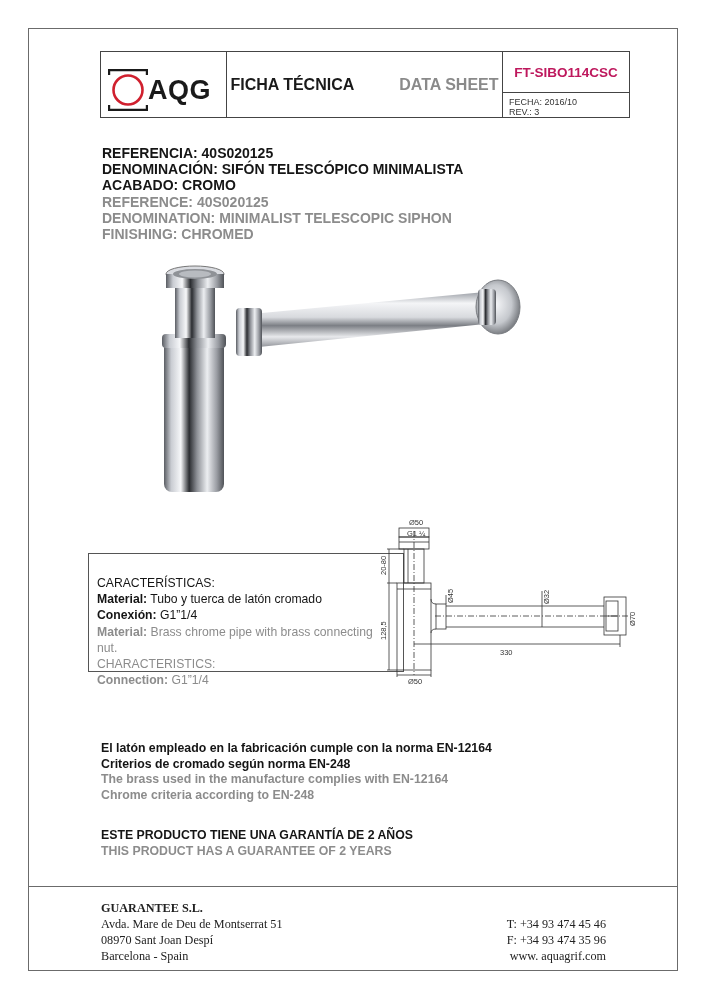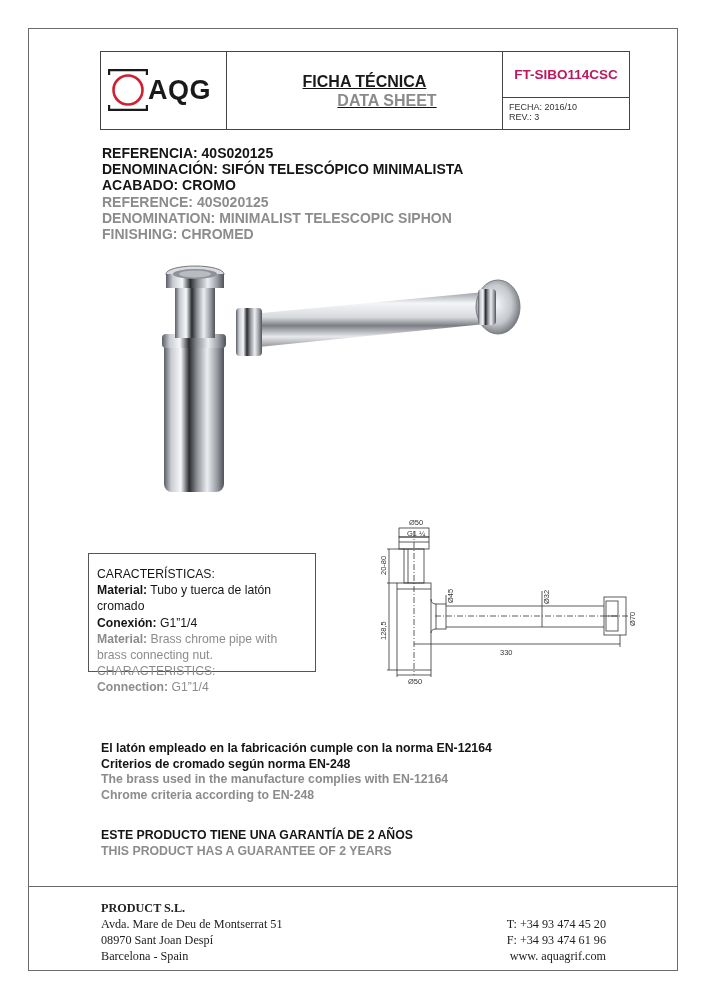--- a/index.html
+++ b/index.html
@@ -1,38 +1,38 @@
 <!DOCTYPE html>
 <html><head>
 <meta charset="utf-8">
 <style>
   html, body { margin:0; padding:0; background:#ffffff; }
   body { width:706px; height:1000px; position:relative; overflow:hidden; font-family:"Liberation Sans", sans-serif; color:#111; }
   .page-border { position:absolute; left:28px; top:28px; width:650px; height:943px; border:1px solid #6b6b6b; box-sizing:border-box; }
   .footer-rule { position:absolute; left:28px; top:886px; width:650px; height:0; border-top:1px solid #6b6b6b; }
 
-  .header { position:absolute; left:100px; top:51px; width:530px; height:79px; border:1.5px solid #444; box-sizing:border-box; display:flex; }
+  .header { position:absolute; left:100px; top:51px; width:530px; height:67px; border:1.5px solid #444; box-sizing:border-box; display:flex; }
   .hdr-logo { width:126px; border-right:1.5px solid #444; box-sizing:border-box; position:relative; }
-  .hdr-title { flex:1; border-right:1.5px solid #444; box-sizing:border-box; display:flex; flex-direction:column; align-items:center; justify-content:center;text-decoration:underline; }
+  .hdr-title { flex:1; border-right:1.5px solid #444; box-sizing:border-box; display:flex; flex-direction:row; align-items:center; justify-content:center; }
   .hdr-title .es { font-weight:bold; font-size:16px; color:#1a1a1a; line-height:19px; }
   .hdr-title .en { font-weight:bold; font-size:16px; color:#8a8a8a; line-height:19px;padding-left:45px; }
   .hdr-ref { width:126px; display:flex; flex-direction:column; }
   .hdr-ref .code { height:46px; border-bottom:1.5px solid #444; box-sizing:border-box; display:flex; align-items:center; justify-content:center; font-weight:bold; font-size:13.5px; color:#be185d; }
   .hdr-ref .meta { flex:1; padding:4px 0 0 6px; font-size:9px; line-height:10px; color:#333; }
 
   .logo-text { position:absolute; left:47px; top:23px; font-weight:bold; font-size:27px; letter-spacing:0.5px; color:#1a1a1a; line-height:30px; }
   .logo-mark { position:absolute; left:7px; top:17px; }
 
   .ident { position:absolute; left:102px; top:145px; font-weight:bold; font-size:14px; line-height:16.2px; }
   .ident .es { color:#151515; }
   .ident .en { color:#8c8c8c; }
 
   .product-photo { position:absolute; left:140px; top:262px; width:400px; height:240px; }
 
-  .char-box { position:absolute; left:88px; top:553px; width:228px; height:119px; border:1px solid #555; box-sizing:border-box; padding:12px 8px; font-size:12.2px; line-height:16.2px; }
+  .char-box { position:absolute; left:88px; top:553px; width:316px; height:119px; border:1px solid #555; box-sizing:border-box; padding:21px 8px; font-size:12.2px; line-height:16.2px; }
   .char-box .es { color:#151515; }
   .char-box .en { color:#8c8c8c; }
   .char-box b { font-weight:bold; }
 
   .drawing { position:absolute; left:375px; top:515px; width:265px; height:170px; }
 
   .norms { position:absolute; left:101px; top:741px; font-weight:bold; font-size:12.3px; line-height:15.6px; }
   .norms .es { color:#151515; }
   .norms .en { color:#8c8c8c; }
 
@@ -197,22 +197,22 @@
 </div>
 
 <div class="guarantee">
   <div class="es">ESTE PRODUCTO TIENE UNA GARANTÍA DE 2 AÑOS</div>
   <div class="en">THIS PRODUCT HAS A GUARANTEE OF 2 YEARS</div>
 </div>
 
 <div class="footer-rule"></div>
 
 <div class="footer-left">
-  <div class="company">PRODUCT S.L.</div>
+  <div class="company">GUARANTEE S.L.</div>
   <div>Avda. Mare de Deu de Montserrat 51</div>
   <div>08970 Sant Joan Despí</div>
   <div>Barcelona - Spain</div>
 </div>
 <div class="footer-right">
-  <div>T: +34 93 474 45 20</div>
-  <div>F: +34 93 474 61 96</div>
+  <div>T: +34 93 474 45 46</div>
+  <div>F: +34 93 474 35 96</div>
   <div>www. aquagrif.com</div>
 </div>
 
 </body></html>

